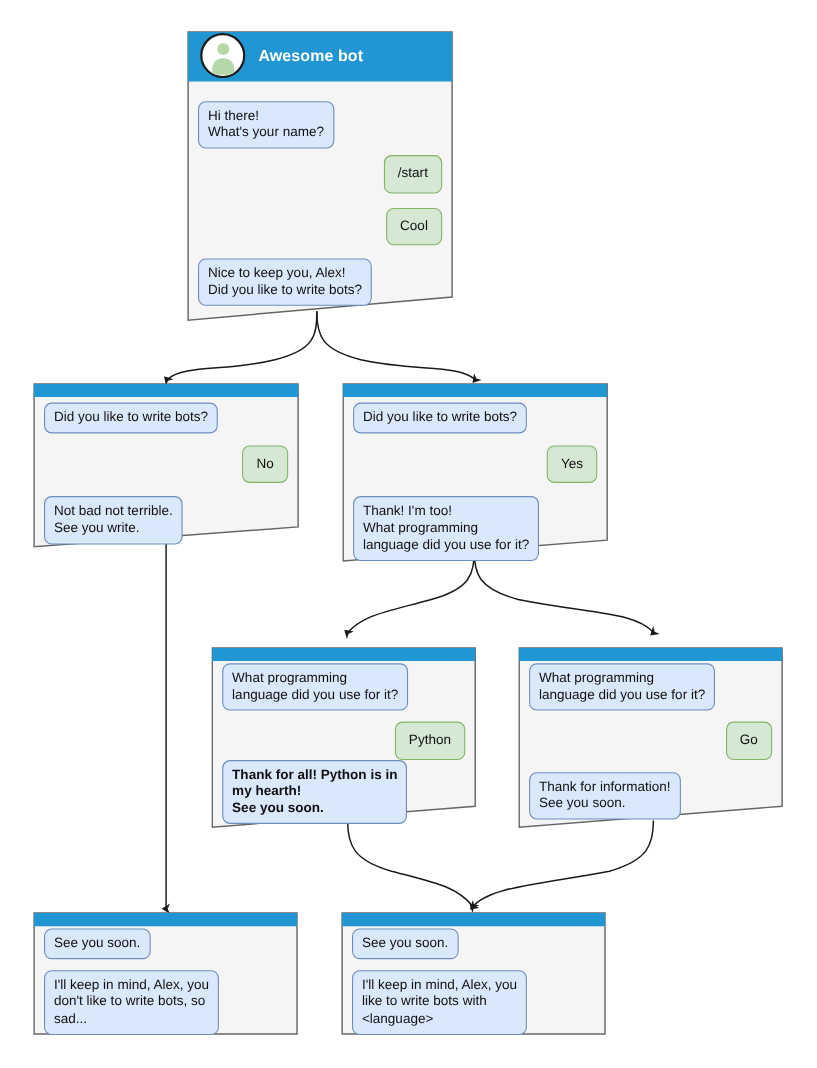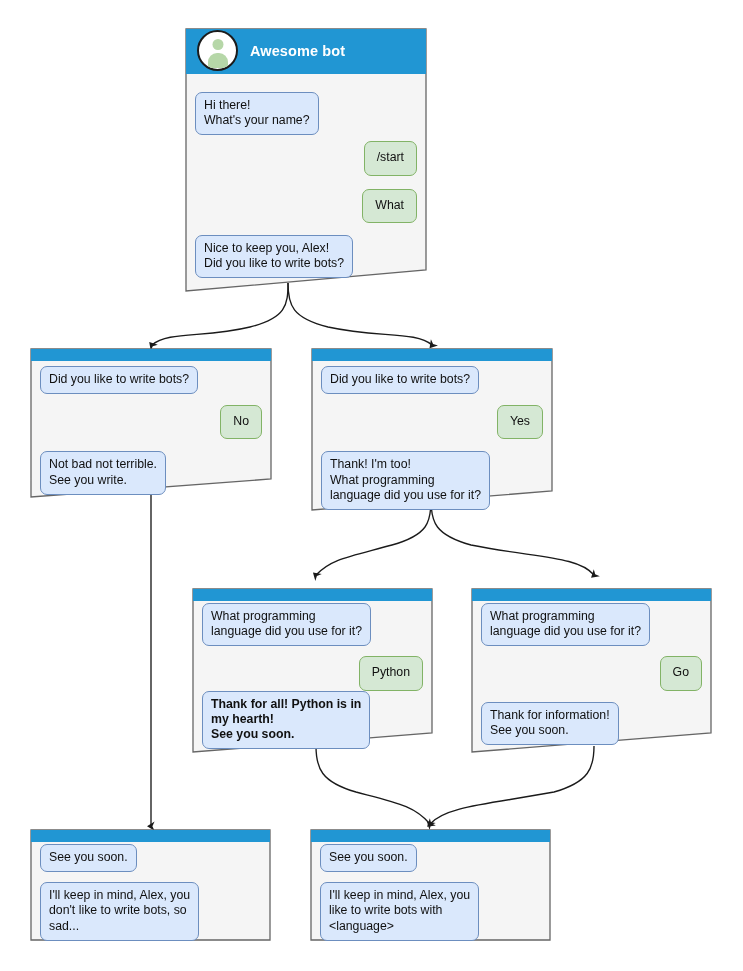--- a/index.html
+++ b/index.html
@@ -78,42 +78,42 @@
       <path d="M431,500 C431,522 428,535 392,545 C348,557 331,559 316,575" marker-end="url(#arrow)"></path>
 
       <path d="M431,500 C431,522 435,535 471,545 C536,558 578,556 594,575" marker-end="url(#arrow)"></path>
 
       <path d="M316,746 C316,768 321,782 356,792 C398,803 415,806 430,824" marker-end="url(#arrow)"></path>
 
       <path d="M594,746 C594,768 589,782 554,792 C490,804 446,806 430,824" marker-end="url(#arrow)"></path>
     </g>
   </svg>
 
-  <div class="node" id="n-root" style="left:170px;top:28px;width:242px;height:264px;margin-left:15px;">
+  <div class="node" id="n-root" style="left:170px;top:28px;width:242px;height:264px;">
     <svg class="node-shape" viewBox="0 0 242 264" preserveAspectRatio="none">
       <path d="M1,1 L241,1 L241,242 L1,263 Z" fill="#f5f5f5" stroke="#666666" stroke-width="1.3"></path>
       <path d="M1,1 L241,1 L241,46 L1,46 Z" fill="#2196d3" stroke="none"></path>
     </svg>
     <div class="titlebar">
       <div class="avatar">
         <span class="head"></span>
           <span class="body"></span>
       </div>
       <div class="bot-title">Awesome bot</div>
     </div>
     <div class="chat" style="top:52px;">
       <div class="msgrow bot" style="margin-top:12px;">
         <span class="bubble bot">Hi there!
 What's your name?</span>
       </div>
       <div class="msgrow user" style="margin-top:6px;">
         <span class="bubble user">/start</span>
       </div>
       <div class="msgrow user" style="margin-top:13px;">
-        <span class="bubble user">What</span>
+        <span class="bubble user">Cool</span>
       </div>
       <div class="msgrow bot" style="margin-top:12px;">
         <span class="bubble bot">Nice to keep you, Alex!
 Did you like to write bots?</span>
       </div>
     </div>
   </div>
 
   <div class="node" id="n-no" style="left:30px;top:348px;width:242px;height:150px;">
     <svg class="node-shape" viewBox="0 0 242 150" preserveAspectRatio="none">

